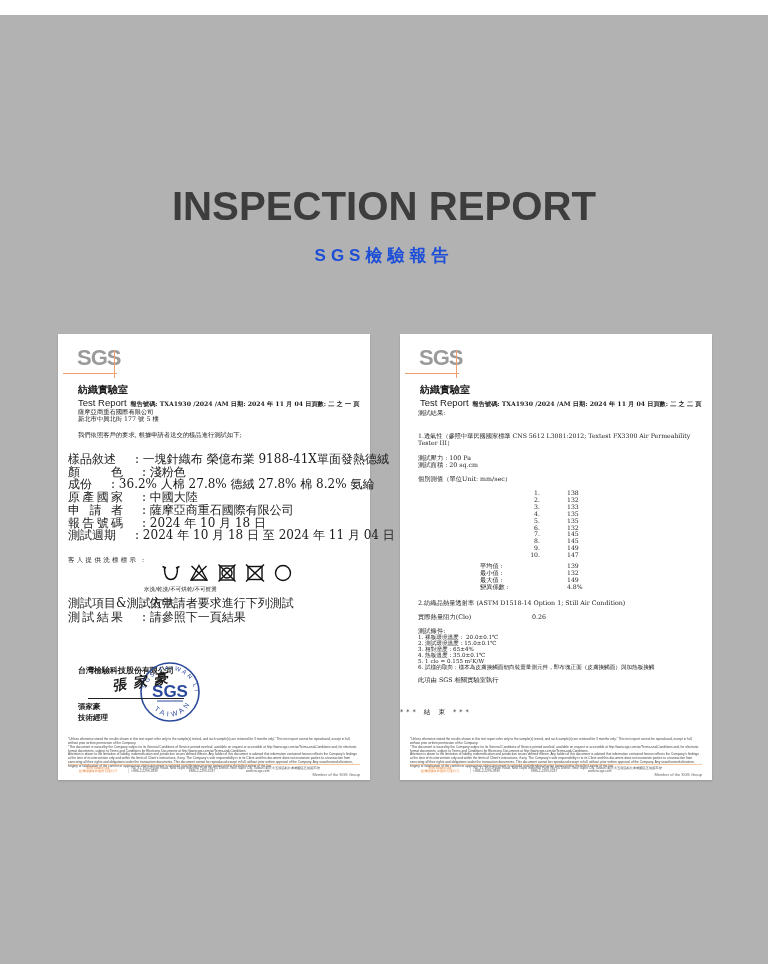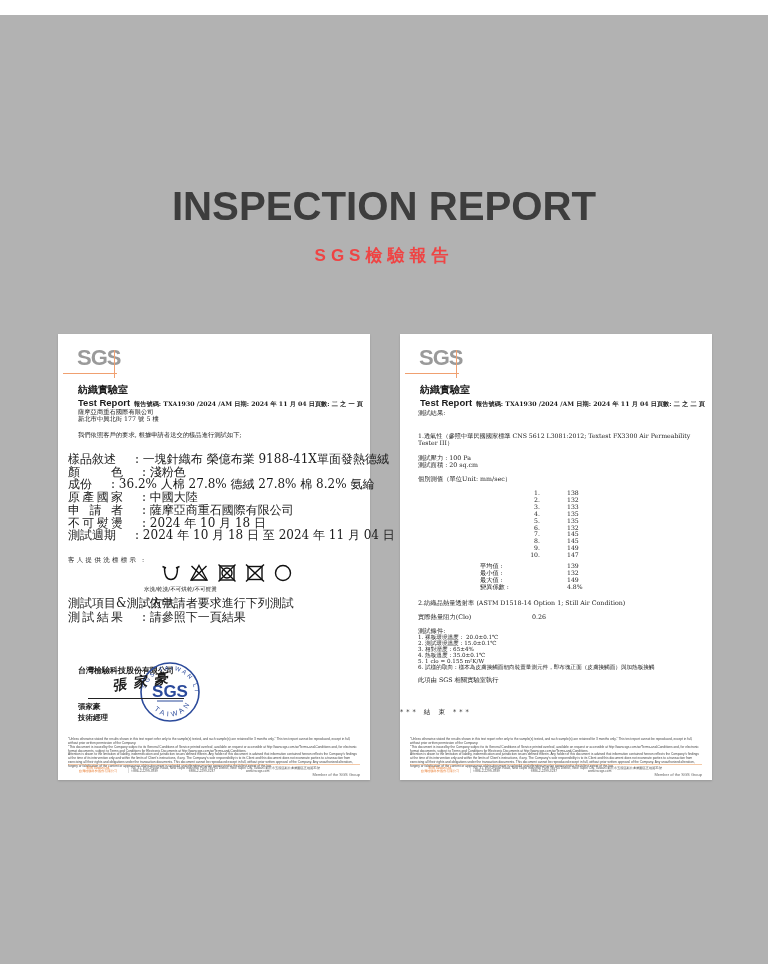--- a/index.html
+++ b/index.html
@@ -3,37 +3,37 @@
 <meta charset="utf-8">
 <style>
   html,body{margin:0;padding:0;}
   body{width:768px;height:964px;background:#ffffff;font-family:"Liberation Sans",sans-serif;overflow:hidden;}
   .canvas{position:absolute;left:0;top:0;width:768px;height:964px;background:#ffffff;}
   .gray-band{position:absolute;left:0;top:15px;width:768px;height:949px;background:#b2b2b2;}
   .page-title{position:absolute;left:0;top:183px;width:768px;text-align:center;
     font-size:41px;font-weight:700;letter-spacing:0px;color:#3d3d3d;
     font-family:"Liberation Sans",sans-serif;transform:scaleX(.98);}
   .page-subtitle{position:absolute;left:0;top:244px;width:768px;text-align:center;
-    font-size:17px;font-weight:600;letter-spacing:5px;color:#ef4444;}
+    font-size:17px;font-weight:600;letter-spacing:5px;color:#1d4ed8;}
 
   .doc{position:absolute;top:334px;width:312px;height:446px;background:#ffffff;
     font-family:"DejaVu Serif","Liberation Serif",serif;color:#1b1b1b;
     box-shadow:0 1px 2px rgba(0,0,0,.15);}
   #doc-left{left:58px;} #doc-right{left:400px;}
 
   .abs{position:absolute;}
   
   .sgs-logo{left:19px;top:13px;font-family:"Liberation Sans",sans-serif;font-weight:700;
     font-size:22px;letter-spacing:-1px;color:#9a9a9a;line-height:1;}
   .logo-hline{left:5px;top:39px;width:54px;height:1px;background:#f0a070;}
   .logo-vline{left:56px;top:16px;width:1px;height:28px;background:#f0a070;}
 
   .lab{left:20px;top:49px;font-size:10px;font-weight:700;}
   .tr-row{left:20px;top:57px;white-space:nowrap;}
-  .tr-title{font-family:"Liberation Sans",sans-serif;font-weight:700;font-size:9.5px;}
+  .tr-title{font-family:"Liberation Sans",sans-serif;font-weight:400;font-size:9.5px;}
   .tr-meta{font-size:6.2px;font-weight:700;margin-left:4px;}
 
   .small{font-size:6.3px;line-height:7.2px;}
   .applicant{left:20px;top:74px;}
   .intro{left:20px;top:97px;}
 
   .fields{left:10px;top:119px;width:292px;}
   .field-row{display:flex;font-size:12px;line-height:12.7px;white-space:nowrap;}
   .f-label{width:55px;text-align:justify;text-align-last:justify;}
   .f-value{margin-left:19px;}
@@ -132,21 +132,21 @@
           <span class="f-label">原產國家</span>
           <span class="f-value">: 中國大陸</span>
         </div>
 
         <div class="field-row">
           <span class="f-label">申請者</span>
           <span class="f-value">: 薩摩亞商重石國際有限公司</span>
         </div>
 
         <div class="field-row">
-          <span class="f-label">不可熨燙</span>
+          <span class="f-label">報告號碼</span>
           <span class="f-value">: 2024 年 10 月 18 日</span>
         </div>
 
         <div class="field-row">
           <span class="f-label">測試週期</span>
           <span class="f-value">: 2024 年 10 月 18 日 至 2024 年 11 月 04 日</span>
         </div>
       </div>
 
     <div class="abs care-row">

